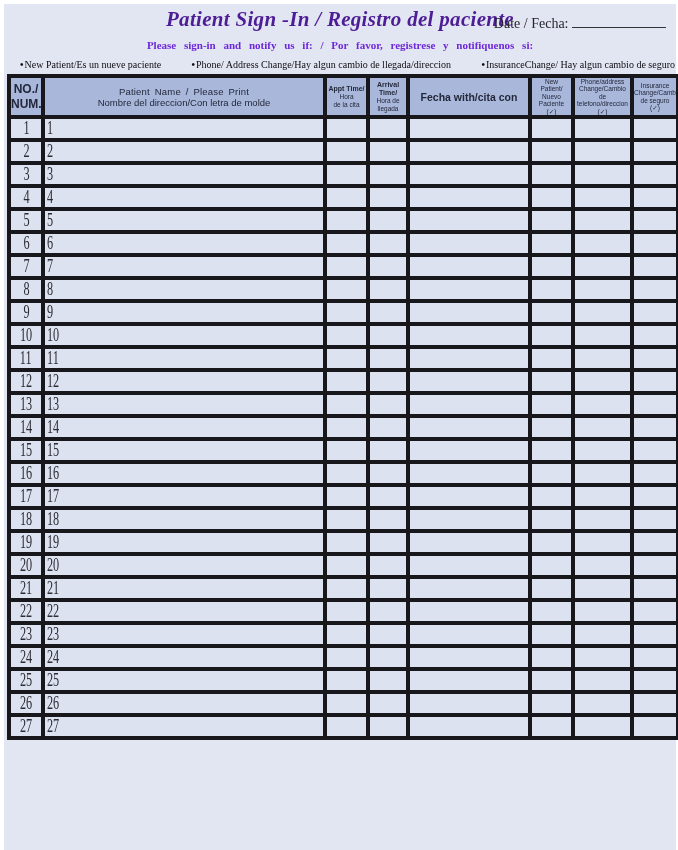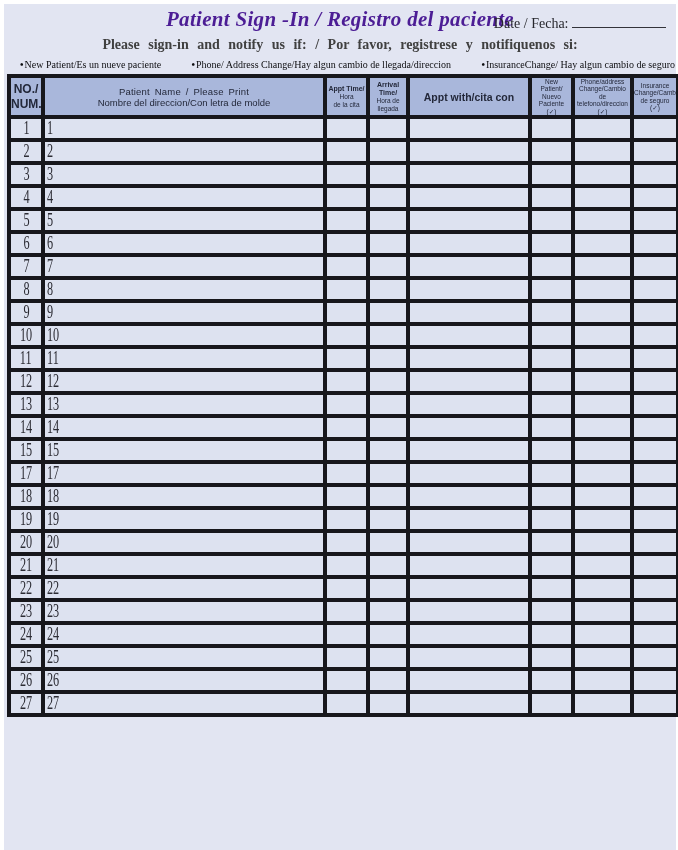--- a/index.html
+++ b/index.html
@@ -19,22 +19,22 @@
   }
   .date-wrap {
     position:absolute; right:10px; top:12px;
     font-size:14px; color:#26262c; white-space:nowrap;
   }
   .date-blank {
     display:inline-block; width:94px; height:12px;
     border-bottom:1.5px solid #33333a; vertical-align:baseline;
   }
   .subtitle {
-    text-align:center; font-weight:bold; font-size:14px;
-    word-spacing:5px; color:#404040; line-height:22px;
+    text-align:center; font-weight:bold; font-size:11px;
+    word-spacing:5px; color:#6d28d9; line-height:22px;
   }
   .bullets {
     display:flex; justify-content:space-between;
     padding:1px 1px 0 16px; font-size:10px; color:#0d0d10;
     line-height:15px; white-space:nowrap;
   }
   .bullet-item .dot { font-weight:bold; margin-right:1px; }
 
   
   table {
@@ -117,21 +117,21 @@
           <span class="h-line h-sm-b">Appt  Time/</span>
           <span class="h-line h-sm">Hora</span>
           <span class="h-line h-sm">de  la  cita</span>
         </th>
         <th>
           <span class="h-line h-sm-b">Arrival Time/</span>
           <span class="h-line h-sm">Hora de</span>
           <span class="h-line h-sm">llegada</span>
         </th>
         <th>
-          <span class="h-line h-with">Appt with/cita con</span>
+          <span class="h-line h-with">Fecha with/cita con</span>
         </th>
         <th>
           <span class="h-line h-sm">New</span>
           <span class="h-line h-sm">Patient/</span>
           <span class="h-line h-sm">Nuevo</span>
           <span class="h-line h-sm">Paciente</span>
           <span class="h-line h-sm">(✓)</span>
         </th>
         <th>
           <span class="h-line h-sm">Phone/address</span>
@@ -292,20 +292,30 @@
     <td class="num-cell"><span class="rownum">15</span></td>
     <td class="name-cell"><span class="rownum">15</span></td>
     <td></td>
     <td></td>
     <td></td>
     <td></td>
     <td></td>
     <td></td>
   </tr>
         <tr>
+    <td class="num-cell"><span class="rownum">16</span></td>
+    <td class="name-cell"><span class="rownum">16</span></td>
+    <td></td>
+    <td></td>
+    <td></td>
+    <td></td>
+    <td></td>
+    <td></td>
+  </tr>
+        <tr>
     <td class="num-cell"><span class="rownum">17</span></td>
     <td class="name-cell"><span class="rownum">17</span></td>
     <td></td>
     <td></td>
     <td></td>
     <td></td>
     <td></td>
     <td></td>
   </tr>
         <tr>

